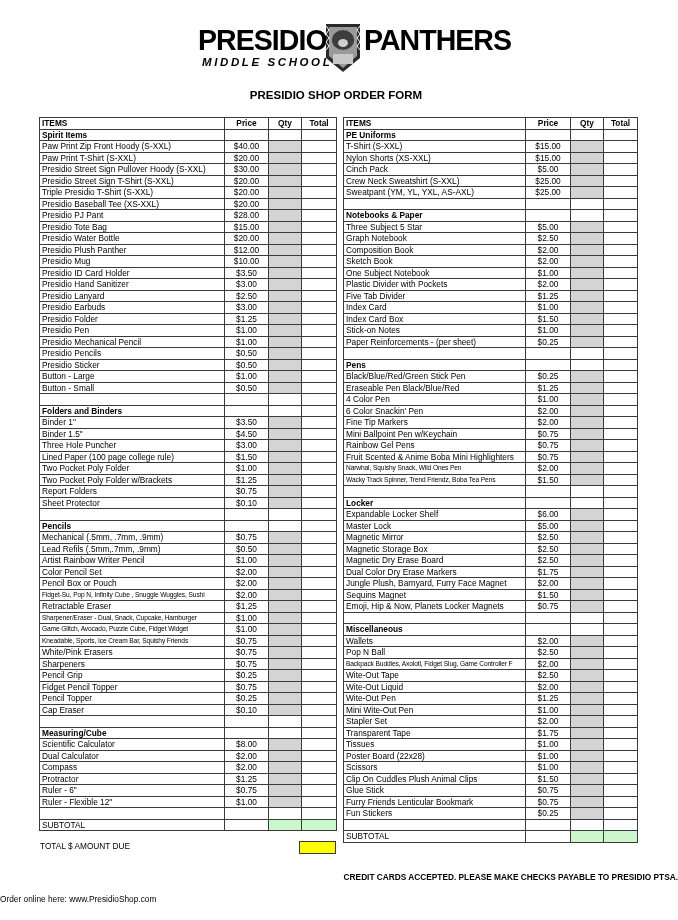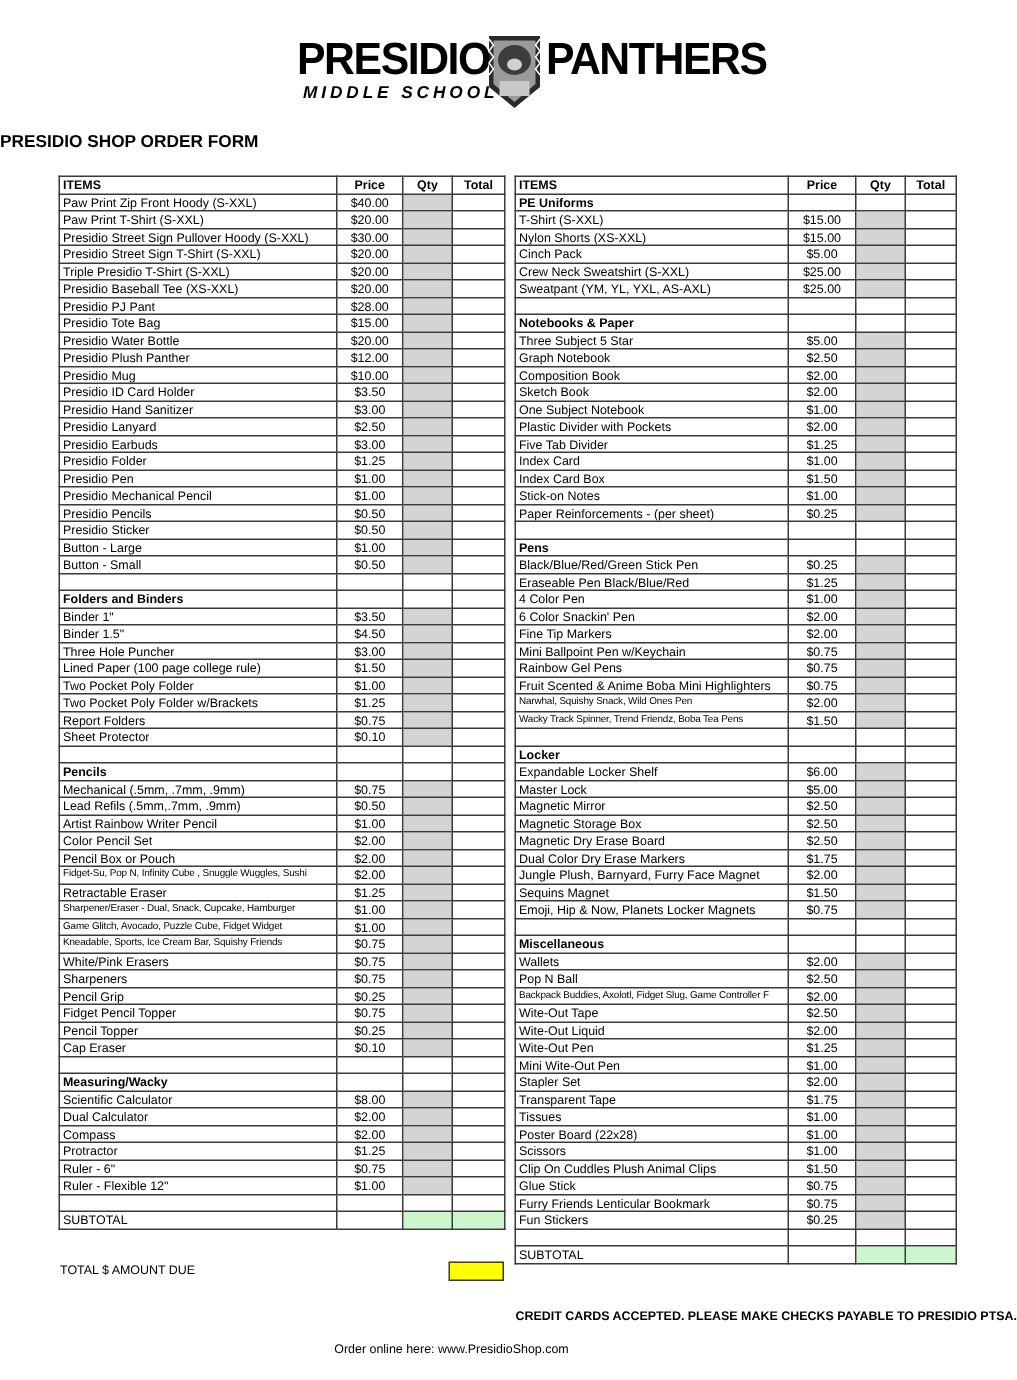--- a/index.html
+++ b/index.html
@@ -2,36 +2,36 @@
 <html><head>
 <meta charset="utf-8">
 <style>
   html, body { margin:0; padding:0; background:#ffffff; }
   body { width:678px; height:920px; position:relative; overflow:hidden; font-family:"Liberation Sans", sans-serif; color:#000; }
   .logo { position:absolute; left:198px; top:25px; width:282px; height:52px; }
   .logo .w1 { position:absolute; left:0; top:0; font-family:"Liberation Sans", sans-serif; font-weight:bold; font-size:30px; letter-spacing:-1px; transform:scaleX(0.95); transform-origin:left top; line-height:30px; }
   .logo .w2 { position:absolute; left:4px; top:31px; font-weight:bold; font-size:11.5px; letter-spacing:2.6px; line-height:12px;font-style:italic; }
   .logo .w3 { position:absolute; left:166px; top:0; font-weight:bold; font-size:30px; letter-spacing:-1px; line-height:30px; transform:scaleX(0.95); transform-origin:left top; }
   .logo .badge { position:absolute; left:126px; top:-3px; width:38px; height:52px; }
-  .form-title { position:absolute; left:0; width:672px; top:89px; font-weight:bold; font-size:11.5px; }
+  .form-title { position:absolute; left:0; width:672px; top:89px; text-align:center; font-weight:bold; font-size:11.5px; }
   table.order { position:absolute; top:117px; border-collapse:collapse; table-layout:fixed; }
   table.order td { border:1px solid #3a3a3a; height:10.5px; padding:0 2px; font-size:8.3px; line-height:10.5px; white-space:nowrap; overflow:hidden; }
   table.order tr.hdr td { font-weight:bold; }
   table.order td.price { text-align:center; }
   table.order td.c { text-align:center;margin-left:28px; }
   table.order td.qty-in { background:#d4d4d4; }
   table.order td.sec { font-weight:bold; }
   table.order td.small { font-size:6.6px; letter-spacing:-0.1px; }
   table.order td.sub-green { background:#ccf7cc; }
   #left-table { left:39px; width:297px; }
   #right-table { left:343px; width:294px; }
   .total-row { position:absolute; left:40px; top:841px; font-size:8.3px; }
   .total-box { position:absolute; left:299px; top:841px; width:35px; height:11px; background:#ffff00; border:1px solid #3a3a3a; }
   .footer1 { position:absolute; left:0; width:678px; top:872px; text-align:right; font-weight:bold; font-size:8.3px; }
-  .footer2 { position:absolute; left:0; width:602px; top:894px; text-align:center; font-size:8.3px; }
+  .footer2 { position:absolute; left:0; width:602px; top:894px; font-size:8.3px; }
 </style>
 </head>
 <body>
 
 <div class="logo">
   <div class="w1">PRESIDIO</div>
   <div class="w2">MIDDLE SCHOOL</div>
   <svg class="badge" viewBox="0 0 38 52">
     <path d="M2 2 H36 V36 L19 50 L2 36 Z" fill="#2a2a2a"></path>
     <path d="M5 5 H33 V34 L19 46 L5 34 Z" fill="#9a9a9a"></path>
@@ -53,20 +53,26 @@
       <col style="width:35px">
     </colgroup>
   <tbody>
       <tr class="hdr">
         <td>ITEMS</td>
         <td class="c">Price</td>
         <td class="c">Qty</td>
         <td class="c">Total</td>
       </tr>
       <tr>
+        <td class="sec">Spirit Items</td>
+        <td></td>
+        <td></td>
+        <td></td>
+      </tr>
+      <tr>
         <td>Paw Print Zip Front Hoody (S-XXL)</td>
         <td class="price">$40.00</td>
         <td class="qty-in"></td>
         <td></td>
       </tr>
       <tr>
         <td>Paw Print T-Shirt (S-XXL)</td>
         <td class="price">$20.00</td>
         <td class="qty-in"></td>
         <td></td>
@@ -359,21 +365,21 @@
         <td class="qty-in"></td>
         <td></td>
       </tr>
       <tr>
         <td></td>
         <td></td>
         <td></td>
         <td></td>
       </tr>
       <tr>
-        <td class="sec">Measuring/Wacky</td>
+        <td class="sec">Measuring/Cube</td>
         <td></td>
         <td></td>
         <td></td>
       </tr>
       <tr>
         <td>Scientific Calculator</td>
         <td class="price">$8.00</td>
         <td class="qty-in"></td>
         <td></td>
       </tr>

